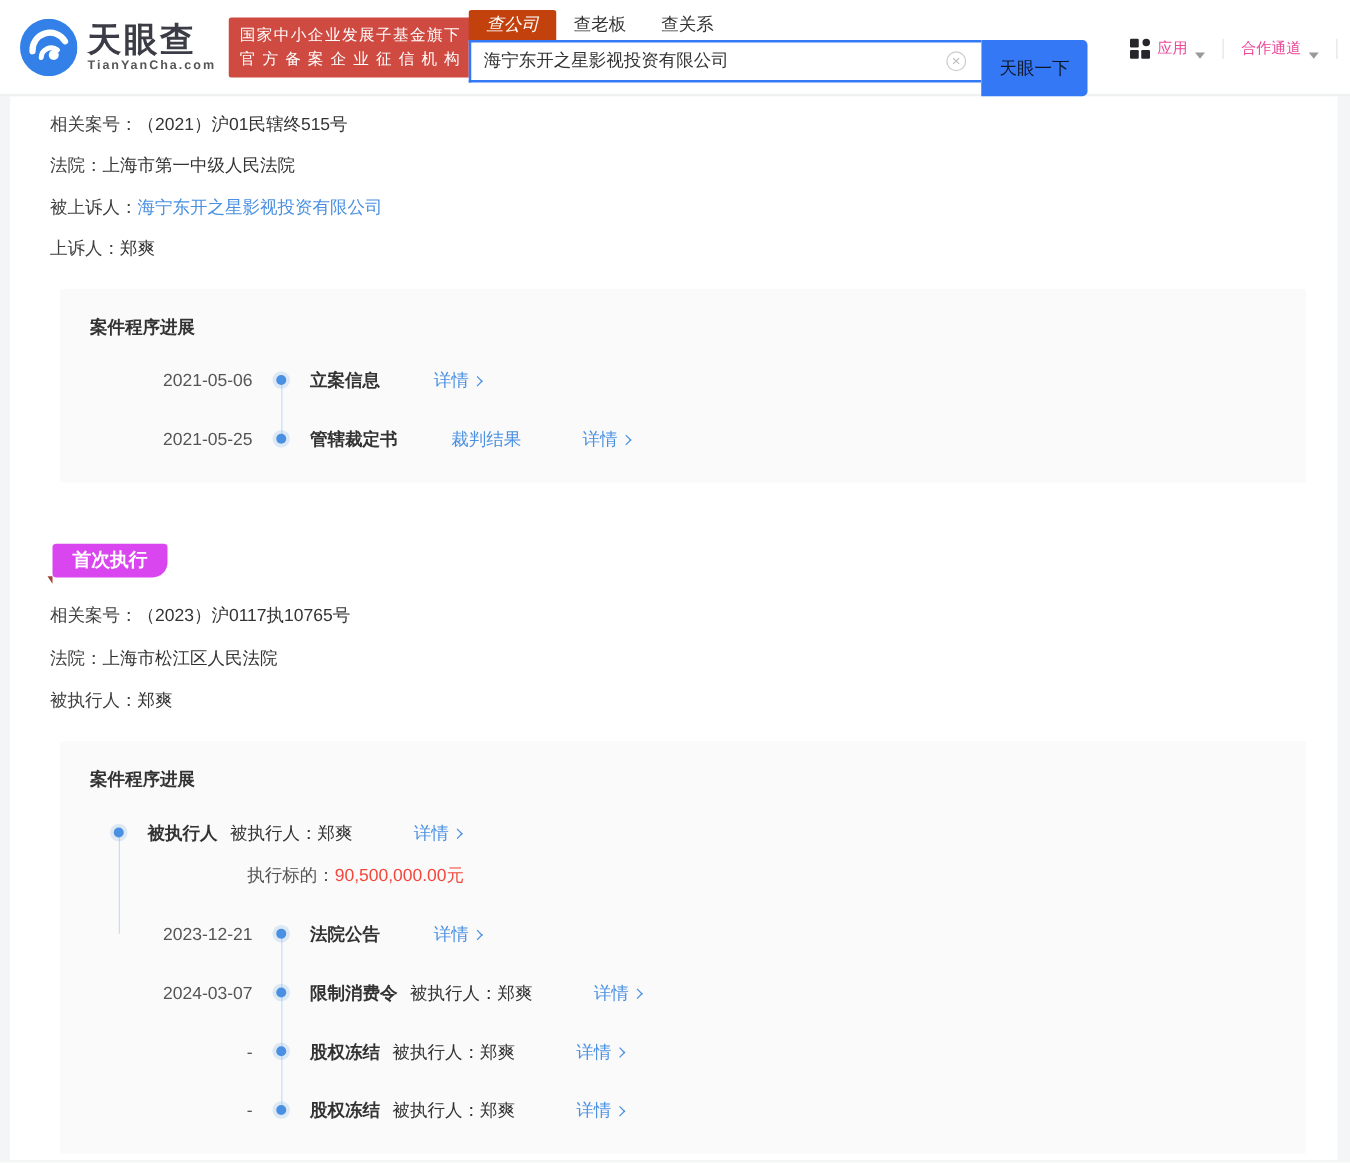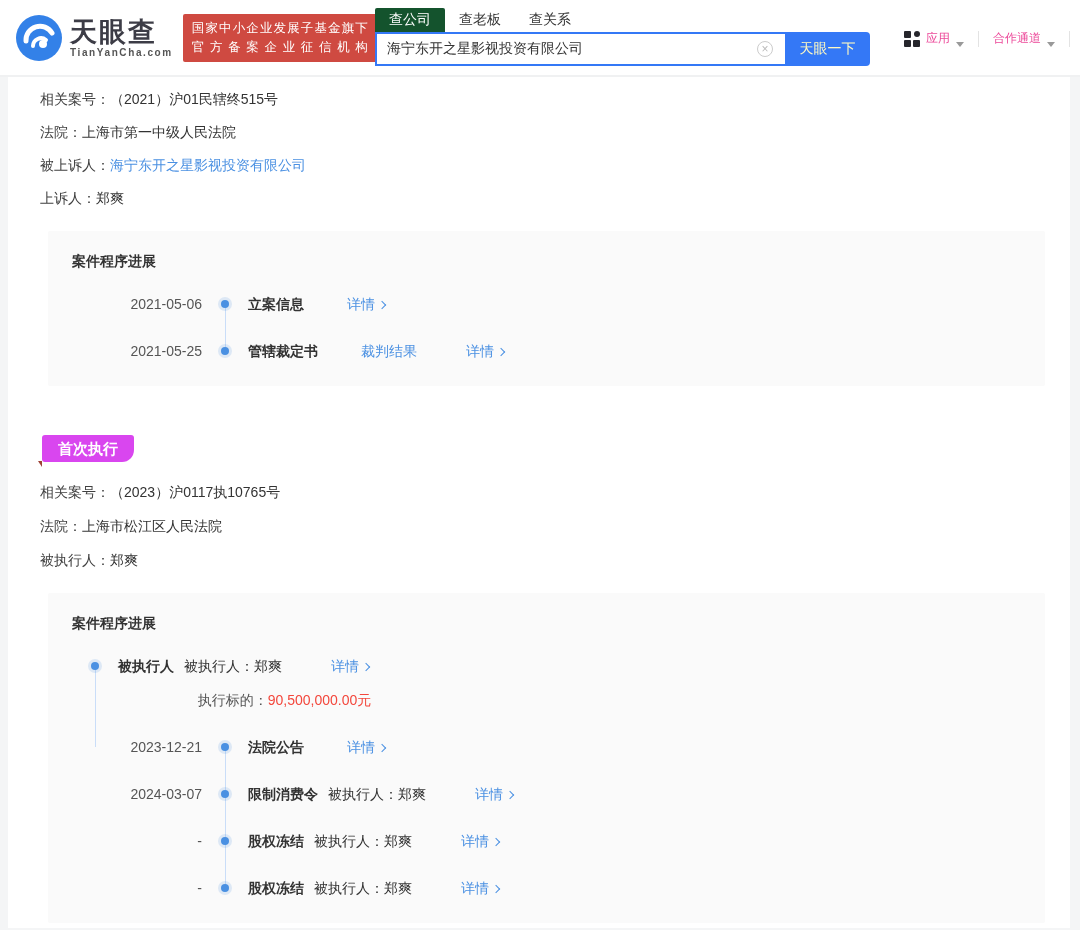--- a/index.html
+++ b/index.html
@@ -19,35 +19,35 @@
   .logo-title { font-size:27px; font-weight:bold; color:#3c3c46; letter-spacing:2px; line-height:28px; }
   .logo-sub { font-size:10px; color:#555; letter-spacing:1.6px; font-weight:bold; margin-top:1px; }
   .cert-badge {
     margin-left:10px; background:#cf4a41; color:#fff; border-radius:2px;
     padding:5px 9px; width:194px; font-size:12.5px; line-height:19px;
   }
   .cert-badge div { text-align:justify; text-align-last:justify; }
   .search-area { position:absolute; left:375px; top:8px; width:500px; }
   .search-tabs { display:flex; height:24px; align-items:flex-end; }
   .search-tab { font-size:14px; padding:3px 14px; color:#333; cursor:pointer; border-radius:2px 2px 0 0; }
-  .search-tab.active { background:#14532d; color:#fff; }
+  .search-tab.active { background:#c2410c; color:#fff;font-style:italic; }
   .search-row { display:flex; align-items:stretch; height:34px; }
   .search-input-wrap { position:relative; width:410px; }
   .search-input {
     width:100%; height:34px; border:2px solid #3478f6; border-right:none;
     padding:0 34px 0 10px; font-size:14px; color:#333; outline:none;
     font-family:inherit; background:#fff;
   }
   .clear-icon {
     position:absolute; right:12px; top:9px; width:16px; height:16px;
     border:1px solid #ccc; border-radius:50%; color:#bbb; font-size:12px;
     line-height:14px; text-align:center; cursor:pointer;
   }
   .search-btn {
-    width:85px; height:34px; background:#3478f6; color:#fef9c3; border:none;
+    width:85px; height:45px; background:#3478f6; color:#0f172a; border:none;
     font-size:14px; border-radius:0 4px 4px 0; cursor:pointer; font-family:inherit;
   }
   .header-nav { position:absolute; right:10px; top:30px; display:flex; align-items:center; }
   .nav-item { display:flex; align-items:flex-end; font-size:12px; color:#ec4899; cursor:pointer; padding:0 14px; }
   .grid-icon { display:grid; grid-template-columns:7px 7px; grid-template-rows:7px 7px; gap:2px; margin-right:6px; }
   .grid-icon i { background:#26262c; border-radius:1px; }
   .grid-icon i.dot { width:6px; height:6px; border-radius:50%; justify-self:end; }
   .caret { width:0; height:0; border-left:4px solid transparent; border-right:4px solid transparent; border-top:5px solid #999; margin-left:6px; }
   .nav-divider { width:1px; height:16px; background:#e3e3e3; }
   

